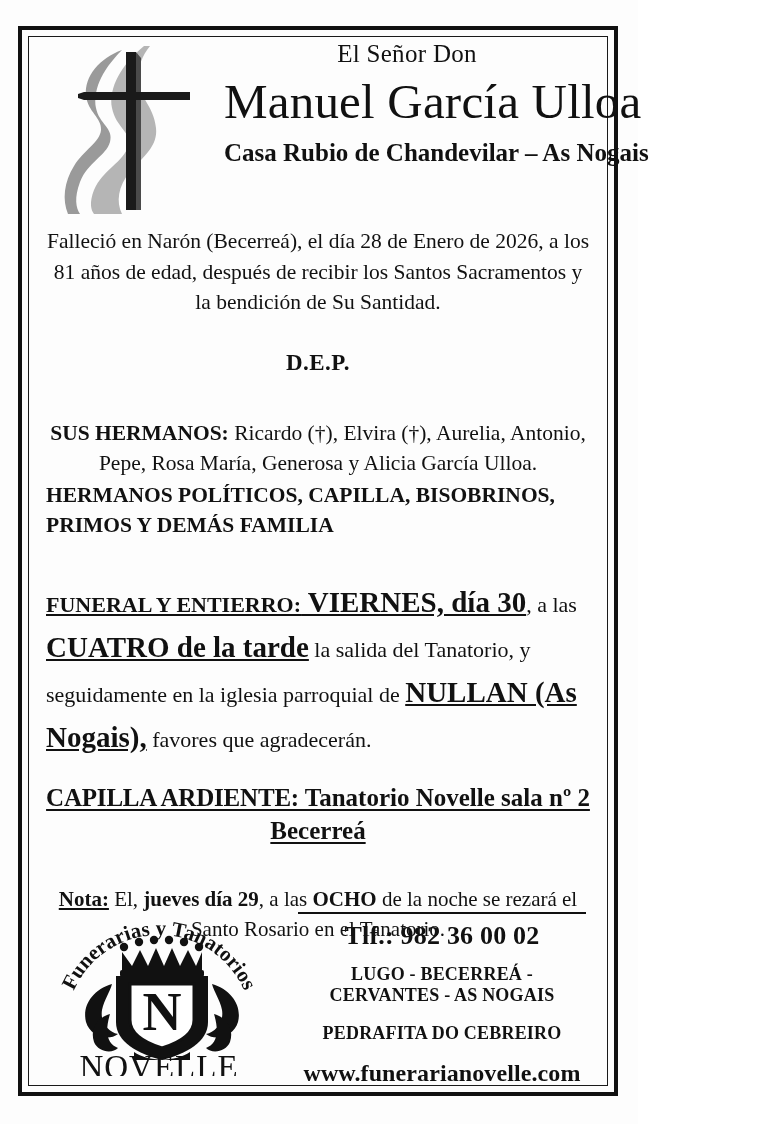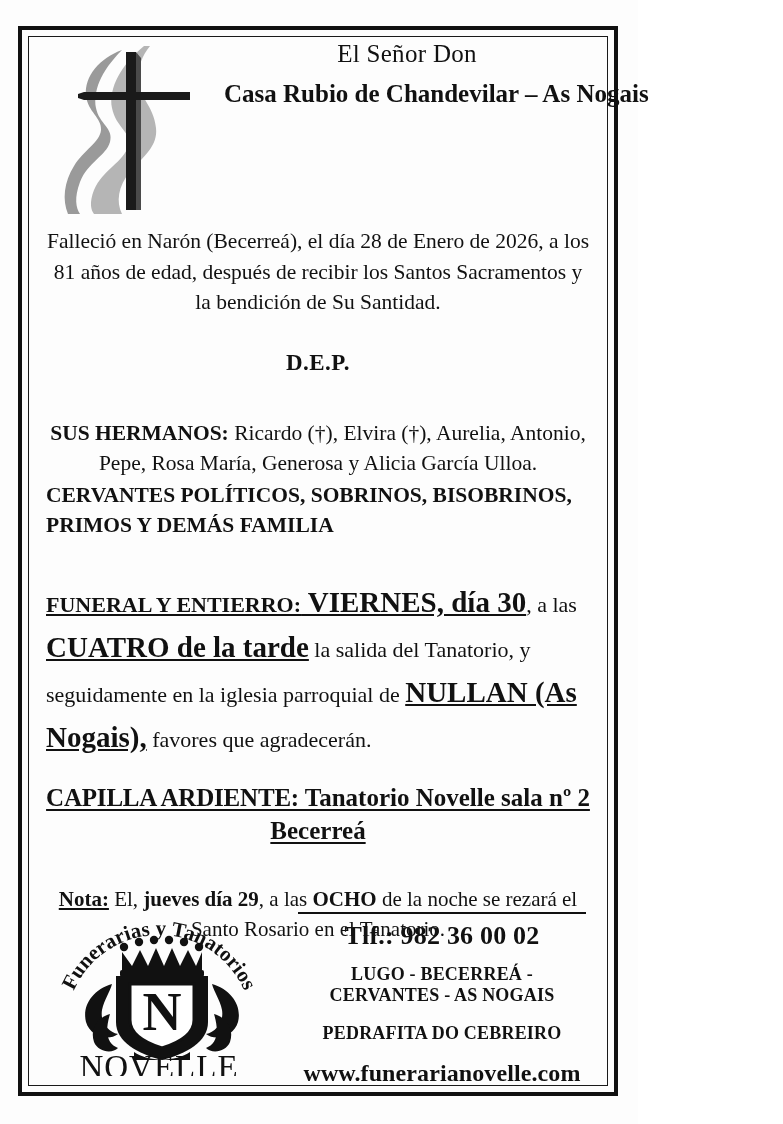--- a/index.html
+++ b/index.html
@@ -236,31 +236,32 @@
           <rect x="66" y="10" width="10" height="158" fill="#1a1a1a"></rect>
           <polygon points="76,10 81,16 81,168 76,168" fill="#4a4a4a"></polygon>
 
           <rect x="24" y="50" width="106" height="8" fill="#1a1a1a"></rect>
           <polygon points="24,50 24,58 18,56 18,52" fill="#1a1a1a"></polygon>
         </svg>
       </div>
 
       <div class="header-text">
         <div class="eyebrow">El Señor Don</div>
+        <div class="deceased-name">Manuel García Ulloa</div>
         <div class="origin">Casa Rubio de Chandevilar – As Nogais</div>
       </div>
     </div>
 
     <div class="para death-note">Falleció en Narón (Becerreá), el día 28 de Enero de 2026, a los 81 años de edad, después de recibir los Santos Sacramentos y la bendición de Su Santidad.</div>
 
     <div class="dep">D.E.P.</div>
 
     <div class="family">
       <div class="para"><span class="lead">SUS HERMANOS:</span><span> Ricardo (†), Elvira (†), Aurelia, Antonio, Pepe, Rosa María, Generosa y Alicia García Ulloa.</span></div>
-      <div class="family-block2">CERVANTES POLÍTICOS, SOBRINOS, BISOBRINOS, PRIMOS Y DEMÁS FAMILIA</div>
+      <div class="family-block2">HERMANOS POLÍTICOS, CAPILLA, BISOBRINOS, PRIMOS Y DEMÁS FAMILIA</div>
     </div>
 
     <div class="funeral"><span class="u-head">FUNERAL Y ENTIERRO:</span><span class="big"> VIERNES, día 30</span><span>, a las </span><span class="big">CUATRO de la tarde</span><span> la salida del Tanatorio, y seguidamente en la iglesia parroquial de </span><span class="big">NULLAN (As Nogais),</span><span> favores que agradecerán.</span></div>
 
     <div class="chapel">
       <div><span class="ul lbl">CAPILLA ARDIENTE:</span><span class="ul"> Tanatorio Novelle sala nº 2</span></div>
       <div><span class="ul">Becerreá</span></div>
     </div>
 
     <div class="nota para"><span class="ntag">Nota:</span><span> El, </span><span class="b">jueves día 29</span><span>, a las </span><span class="b">OCHO</span><span> de la noche se rezará el Santo Rosario en el Tanatorio.</span></div>

